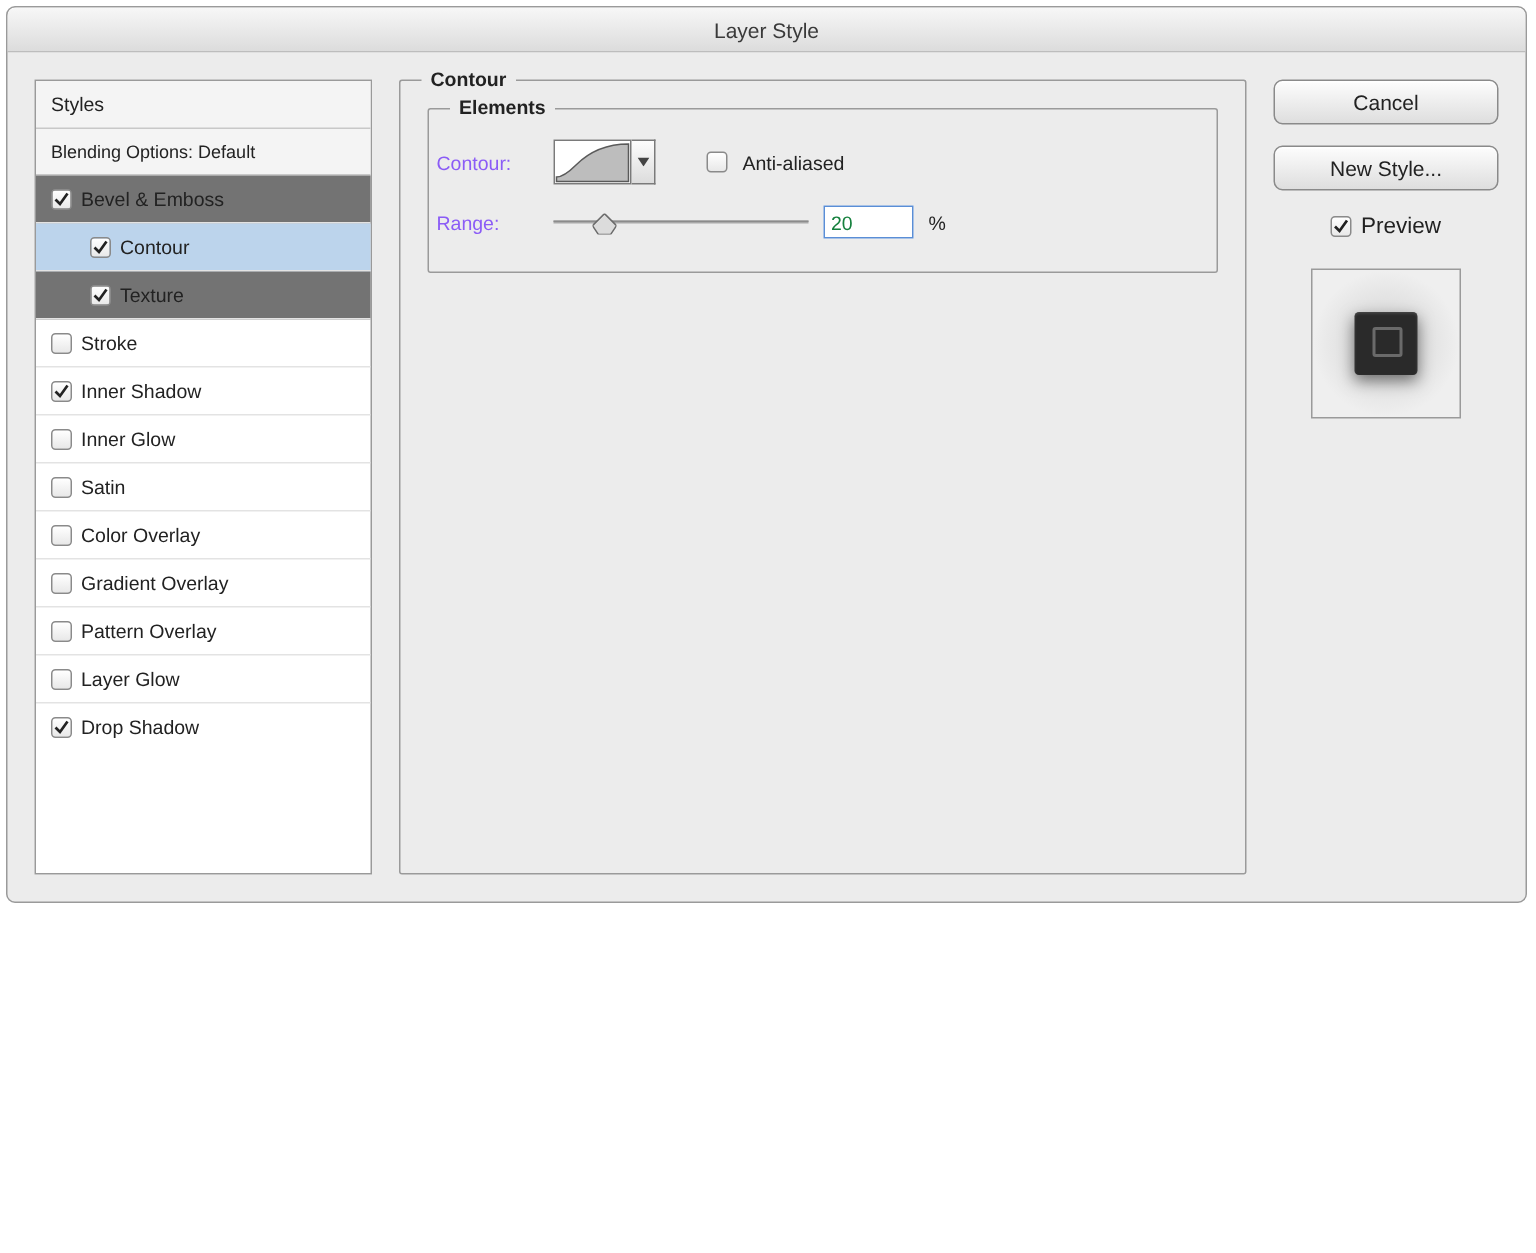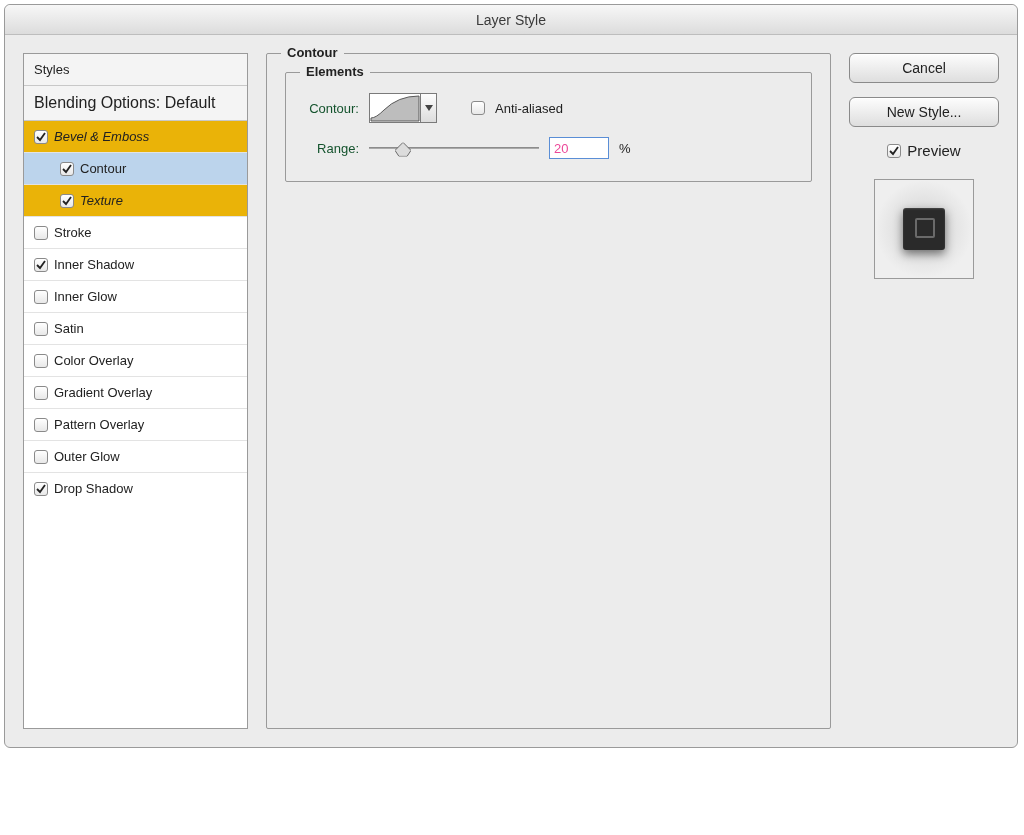--- a/index.html
+++ b/index.html
@@ -16,21 +16,21 @@
   .watermark {
     position: absolute;
     top: 4px; right: 8px;
     font-size: 11px;
     color: #bbb;
     letter-spacing: 0.5px;
   }
   .window {
     position: absolute;
     left: 4px; top: 4px;
-    width: 1014px; height: 744px;
+    width: 1014px; height: 598px;
     background: #ececec;
     border: 1px solid #9a9a9a;
     border-radius: 6px;
     box-shadow: inset 0 1px 0 #fff;
     display: flex;
     flex-direction: column;
   }
   .titlebar {
     height: 30px;
     background: linear-gradient(#f7f7f7, #dcdcdc);
@@ -65,21 +65,21 @@
   .sidebar .row {
     padding: 8px 10px;
     border-bottom: 1px solid #e3e3e3;
     display: flex;
     align-items: center;
     gap: 6px;
     cursor: default;
   }
   .sidebar .row.sub { padding-left: 36px; }
   .sidebar .row.selected { background: #bcd4ec; }
-  .sidebar .row.selected-light { background: #eab308; font-style: italic; }
+  .sidebar .row.selected-light { background: #737373; }
   .sidebar .row:last-child { border-bottom: none; }
   .cb {
     width: 14px; height: 14px;
     border: 1px solid #8a8a8a;
     border-radius: 3px;
     background: linear-gradient(#fff,#e8e8e8);
     display: inline-flex;
     align-items: center; justify-content: center;
     flex: 0 0 14px;
   }
@@ -123,22 +123,21 @@
   }
   .form-row {
     display: flex;
     align-items: center;
     gap: 10px;
     margin-bottom: 14px;
   }
   .form-row:last-child { margin-bottom: 0; }
   .form-label {
     width: 68px;
-    text-align: right;
-    color: #14532d;
+    color: #8b5cf6;
   }
   .contour-swatch {
     width: 52px; height: 30px;
     border: 1px solid #7a7a7a;
     background: #fff;
     position: relative;
     display: inline-block;
   }
   .contour-swatch svg { position:absolute; left:0; top:0; }
   .contour-drop {
@@ -168,21 +167,21 @@
     top:50%;
     transform:translate(-50%,-40%);
   }
   .num-input {
     width: 60px;
     height: 22px;
     border: 1.5px solid #5a8ed6;
     background: #fff;
     font-size: 13px;
     padding: 2px 4px;
-    color: #ec4899;
+    color: #15803d;
   }
   
   .rightcol {
     width: 150px;
     display: flex;
     flex-direction: column;
     align-items: stretch;
     gap: 14px;
   }
   .btn {
@@ -234,21 +233,21 @@
 <div class="watermark">思缘设计论坛  WWW.MISSYUAN.COM</div>
 
 <div class="window">
   <div class="titlebar">
     <span>Layer Style</span>
   </div>
   <div class="content">
 
     <div class="sidebar">
       <div class="hdr">Styles</div>
-      <div class="hdr" style="font-size:16px;">Blending Options: Default</div>
+      <div class="hdr" style="font-size:12px;">Blending Options: Default</div>
       <div id="sidebar-items">
           <div class="row selected-light">
             <span class="cb checked">
               <svg width="10" height="10" viewBox="0 0 10 10">
                 <path d="M1 5 L4 8 L9 1" stroke="#222" stroke-width="1.8" fill="none"></path>
               </svg>
             </span>
             <span>Bevel &amp; Emboss</span>
           </div>
           <div class="row sub selected">
@@ -294,21 +293,21 @@
           <div class="row">
             <span class="cb"></span>
             <span>Gradient Overlay</span>
           </div>
           <div class="row">
             <span class="cb"></span>
             <span>Pattern Overlay</span>
           </div>
           <div class="row">
             <span class="cb"></span>
-            <span>Outer Glow</span>
+            <span>Layer Glow</span>
           </div>
           <div class="row">
             <span class="cb checked">
               <svg width="10" height="10" viewBox="0 0 10 10">
                 <path d="M1 5 L4 8 L9 1" stroke="#222" stroke-width="1.8" fill="none"></path>
               </svg>
             </span>
             <span>Drop Shadow</span>
           </div>
         </div>

